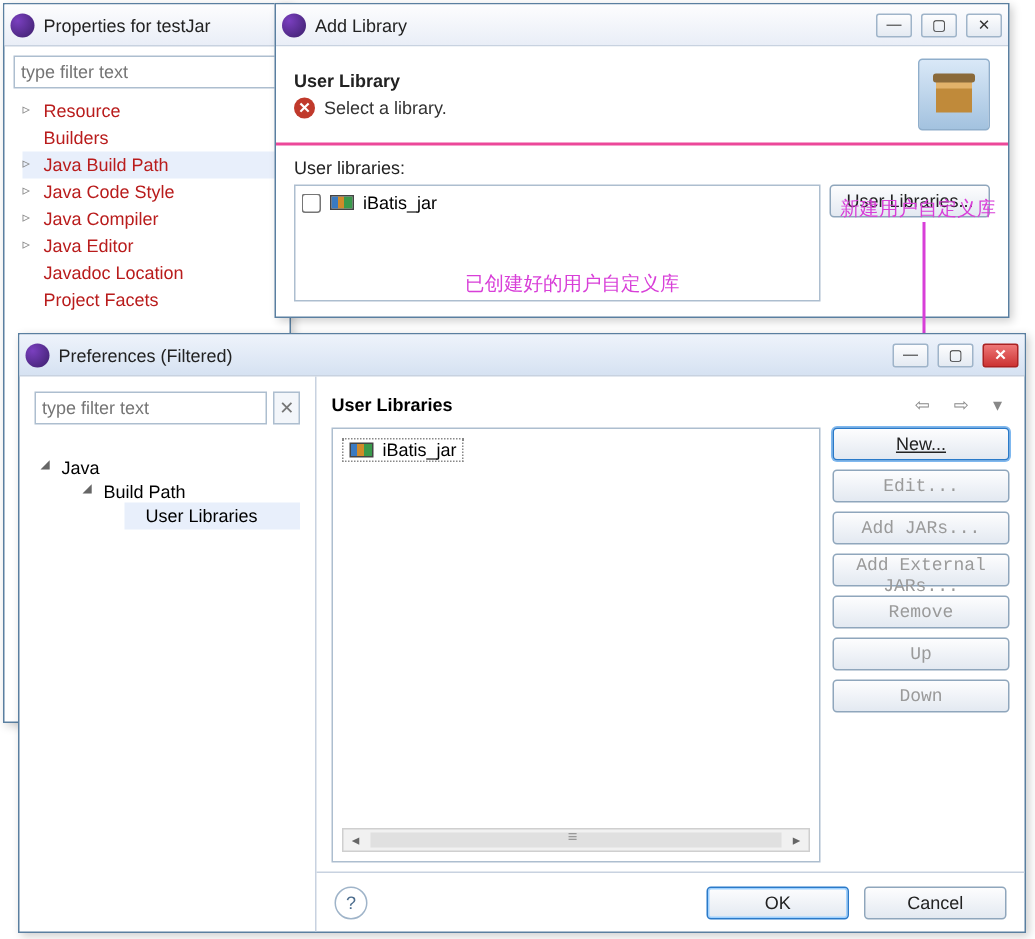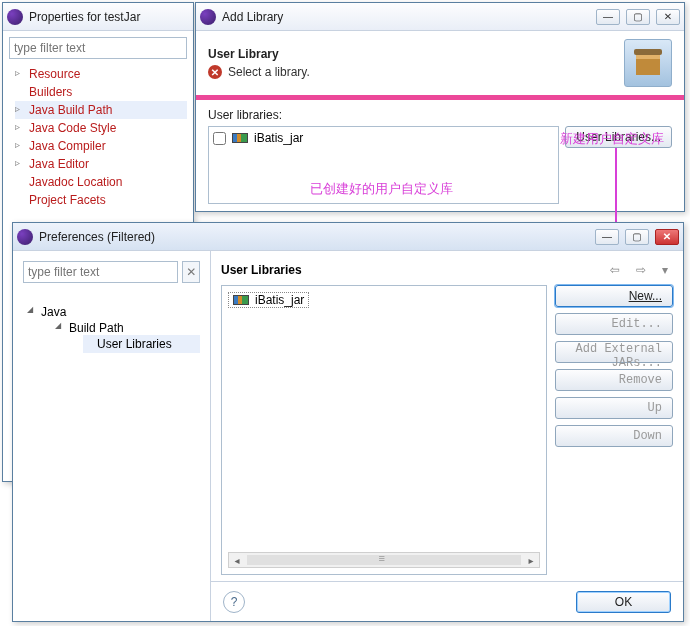--- a/index.html
+++ b/index.html
@@ -18,22 +18,22 @@
   #propsWin { left: 2px; top: 2px; width: 192px; height: 480px; z-index: 1; }
   #propsBody { padding: 6px; }
   .filter { width: 100%; height: 22px; border: 1px solid #adbecf; padding: 2px 4px; color:#777; margin-bottom: 6px; }
   .tree { list-style: none; padding-left: 6px; }
   .tree li { padding: 2px 0 2px 14px; position: relative; color: #b91c1c; white-space: nowrap; }
   .tree li::before { content:"▹"; position:absolute; left:0; top:2px; color:#888; font-size:10px;}
   .tree li.leaf::before { content:""; }
   .tree li.sel { background:#e8effb; }
 
   
-  #addLibWin { left: 195px; top: 2px; width: 490px; height: 210px; z-index: 2; }
-  .banner { background:#fff; border-bottom:5px solid #ec4899; padding: 8px 12px 8px 12px; display:flex; align-items:center; justify-content:space-between;}
+  #addLibWin { left: 183px; top: 2px; width: 490px; height: 210px; z-index: 2; }
+  .banner { background:#fff; border-bottom:2px solid #ec4899; padding: 8px 12px 8px 12px; display:flex; align-items:center; justify-content:space-between;}
   .banner .t { font-weight:bold; color:#222;}
   .banner .err { display:flex; align-items:center; gap:6px; margin-top:4px; color:#333;}
   .banner .err .ei{ width:14px;height:14px;border-radius:50%;background:#c0392b;color:#fff;display:flex;align-items:center;justify-content:center;font-size:10px;font-weight:bold;}
   .banner .jar { width:48px; height:48px; background: linear-gradient(#d9e8f7,#a3c2df); border:1px solid #8faecb; border-radius:3px; display:flex; align-items:center; justify-content:center; }
   .banner .jar svg{width:36px;height:36px;}
   #addLibBody { padding: 8px 12px; }
   .userlbl { color:#222; margin-bottom:4px;}
   .hbox { display:flex; gap:6px; }
   .listbox { flex:1; height:78px; border:1px solid #adbecf; padding:4px; position:relative;}
   .listbox .item { display:flex; align-items:center; gap:6px; }
@@ -64,21 +64,21 @@
 
   .prefRight{ flex:1; padding:10px; display:flex; flex-direction:column; gap:6px;}
   .prefHead{ display:flex; align-items:center; justify-content:space-between;}
   .prefHead .pht{ font-weight:bold;}
   .nav{ display:flex; gap:6px; align-items:center; color:#888;}
   .nav span{border:1px solid transparent; padding:1px 4px;}
   .prefMain{ display:flex; gap:8px; flex:1; min-height:0;}
   .libList{ flex:1; border:1px solid #adbecf; padding:6px; position:relative; overflow:hidden;}
   .libList .li{ display:flex; align-items:center; gap:6px; border:1px dotted #888; padding:0 4px; width:max-content;}
   .btncol{ display:flex; flex-direction:column; gap:6px; width:118px;}
-  .btncol .btn{ width:100%; text-align:right;}
+  .btncol .btn{ width:100%; text-align:center;}
   .btncol .btn.dis{ color:#9a9a9a;font-family:Liberation Mono, monospace;}
   .btncol .btn.sel{ border-color:#2a7ac9; box-shadow: 0 0 0 1px #7fb8ef; font-weight: normal; text-decoration: underline; }
 
   .scrollbar{ position:absolute; left:6px; right:6px; bottom:6px; height:16px; background:#f1f1f1; border:1px solid #cfcfcf; display:flex; align-items:center; justify-content:space-between;}
   .scrollbar .sbtn{ width:16px; height:14px; display:flex;align-items:center;justify-content:center;color:#666;font-size:10px;}
   .scrollbar .thumb{ flex:1; height:10px; margin:0 2px; background:#e0e0e0; position:relative;}
   .scrollbar .thumb::after{content:"≡"; position:absolute; left:48%; top:-3px; color:#999; font-size:11px;}
 
   .prefFoot{ height:40px; border-top:1px solid #c8d2e0; margin:0 -10px -10px -10px; padding:8px 12px; display:flex; align-items:center; justify-content:space-between;}
   .help{ width:22px;height:22px;border:1px solid #9fb4c9;border-radius:50%;display:flex;align-items:center;justify-content:center;color:#4a6b8c;}
@@ -201,29 +201,31 @@
           </div>
           <div class="scrollbar">
             <div class="sbtn">◂</div>
             <div class="thumb"></div>
             <div class="sbtn">▸</div>
           </div>
         </div>
         <div class="btncol">
           <button class="btn sel">New...</button>
           <button class="btn dis">Edit...</button>
+          <button class="btn dis">Add JARs...</button>
           <button class="btn dis">Add External JARs...</button>
           <button class="btn dis">Remove</button>
           <button class="btn dis">Up</button>
           <button class="btn dis">Down</button>
         </div>
       </div>
       <div class="prefFoot">
         <div class="help">?</div>
         <div class="footbtns">
           <button class="btn primary">OK</button>
+          <button class="btn">Cancel</button>
         </div>
       </div>
     </div>
   </div>
 </div>
 
 <div class="watermark">http://blog.csdn.net/mazhaojuan</div>
 
 </body></html>

